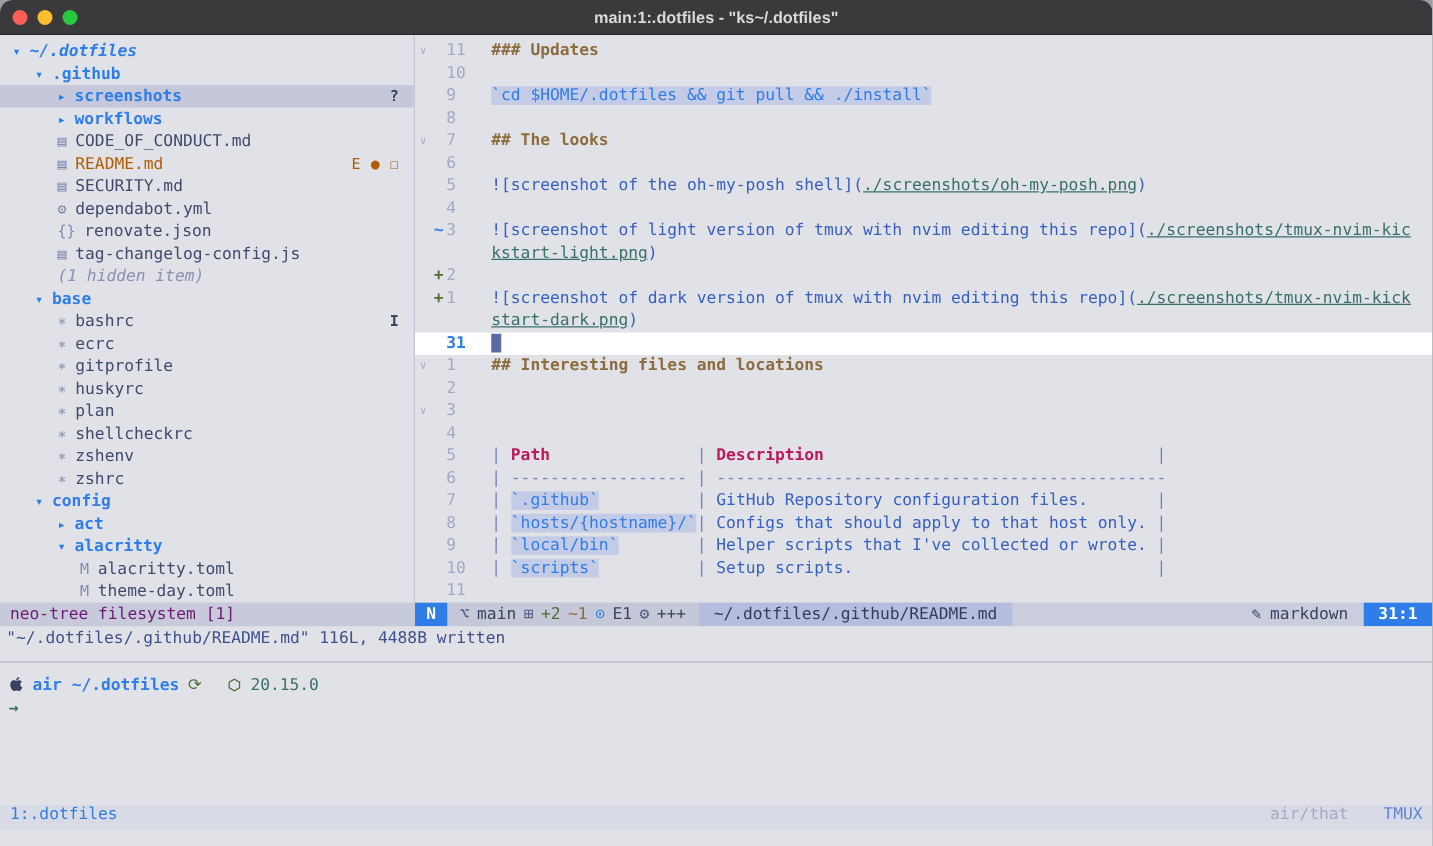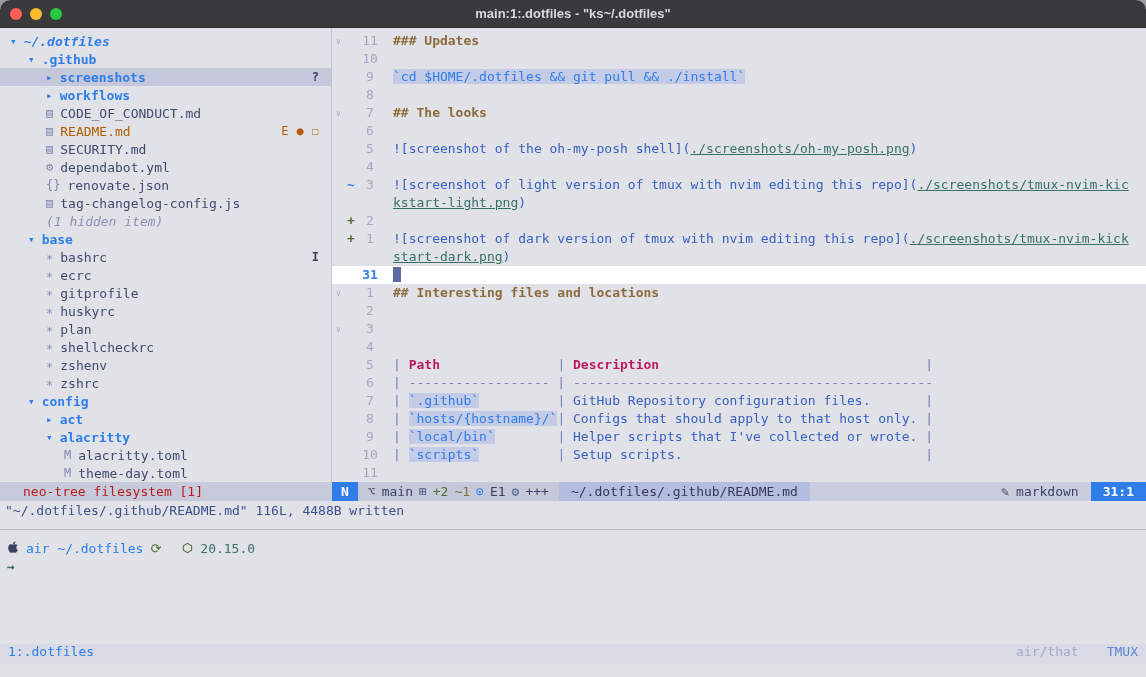--- a/index.html
+++ b/index.html
@@ -37,35 +37,35 @@
   .tbadges { margin-left:auto; padding-right:12px; display:flex; gap:8px; font-size:12px; }
   .tb.b-orange { color:#b15c00; }
   .tb.b-dark { color:#3b4261; font-weight:bold; }
 
   .editor { flex:1; padding-top:4px; overflow:hidden; }
   .eline { display:flex; height:18px; line-height:18px; font-size:13px; white-space:pre; }
   .fold { flex:0 0 13px; width:13px; text-align:center; color:#a8aecb; font-size:9px; }
   .gsign { flex:0 0 12px; width:12px; text-align:center; }
   .gsign.add { color:#4f6e31; font-weight:bold; }
   .gsign.change { color:#2e7de9; font-weight:bold; }
-  .lnum { flex:0 0 26px; width:26px; text-align:center; color:#a3a8c6; }
+  .lnum { flex:0 0 26px; width:26px; text-align:left; color:#a3a8c6; }
   .etext { margin-left:10px; white-space:pre; }
   .eline.cur { background:#ffffff; }
   .eline.cur .lnum { color:#2e7de9; font-weight:bold; }
   .s-h    { color:#8c6c3e; font-weight:bold; }
   .s-code { color:#2e7de9; background:#c3cbe6; }
   .s-url  { color:#387068; text-decoration:underline; }
   .s-txt  { color:#3760bf; }
   .s-pipe { color:#7581bd; }
   .s-th   { color:#be185d; font-weight:bold; }
   .s-cursor { background:#5a6ba6; color:#5a6ba6; }
 
   
   .statusrow { flex:0 0 19px; display:flex; font-size:13px; line-height:19px; }
-  .nt-status { flex:0 0 332px; width:332px; background:#c6cada; color:#b91c1c; padding-left:23px; white-space:pre; }
+  .nt-status { flex:0 0 332px; width:332px; background:#c6cada; color:#701a75; padding-left:8px; white-space:pre; }
   .lualine { flex:1; display:flex; background:#c9cdde; overflow:hidden; }
   .seg { white-space:pre; }
   .seg-mode { background:#2e7de9; color:#ffffff; font-weight:bold; padding:0 9px; }
   .seg-git { background:#c4c8d8; color:#3b4261; padding:0 10px; display:flex; gap:6px; align-items:center; }
   .seg-git .sicon { color:#56608a; }
   .seg-git .added { color:#4f6e31; }
   .seg-git .changed { color:#8c6c3e; }
   .seg-git .diag-i { color:#2e7de9; }
   .seg-path { background:#b4bde0; color:#343b58; padding:0 12px; }
   .seg-fill { flex:1; }
@@ -73,21 +73,21 @@
   .seg-pos { background:#2e7de9; color:#ffffff; font-weight:bold; padding:0 12px; }
 
   
   .cmdline { flex:0 0 19px; font-size:13px; line-height:19px; padding-left:5px;
              color:#3f508c; white-space:pre; }
 
   
   .shellpane { flex:1; margin-top:9px; border-top:1px solid #b8bac9; padding:9px 0 0 7px; }
   .promptline { height:18px; display:flex; align-items:center; gap:7px; font-size:13px; white-space:pre; }
   .apple svg { display:block; }
-  .pcwd { color:#2e7de9; font-weight:normal; }
+  .pcwd { color:#2e7de9; font-weight:bold; }
   .pgit { color:#4f6e31; }
   .nodeicon { margin-left:14px; display:flex; align-items:center; }
   .pver { color:#387068; }
   .arrowline { height:18px; margin-top:2px; font-size:13px; }
   .parrow { color:#387068; font-weight:bold; }
 
   
   .tmuxbar { flex:0 0 20px; display:flex; padding:0 8px;
              background:#d8dae5; font-size:13px; white-space:pre; }
   .tleft { color:#2e7de9; }

